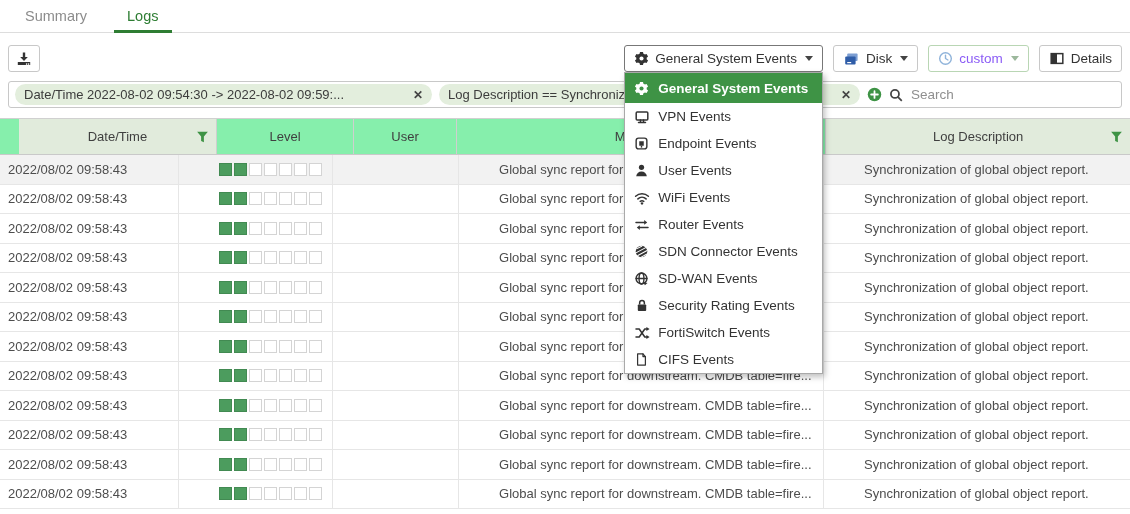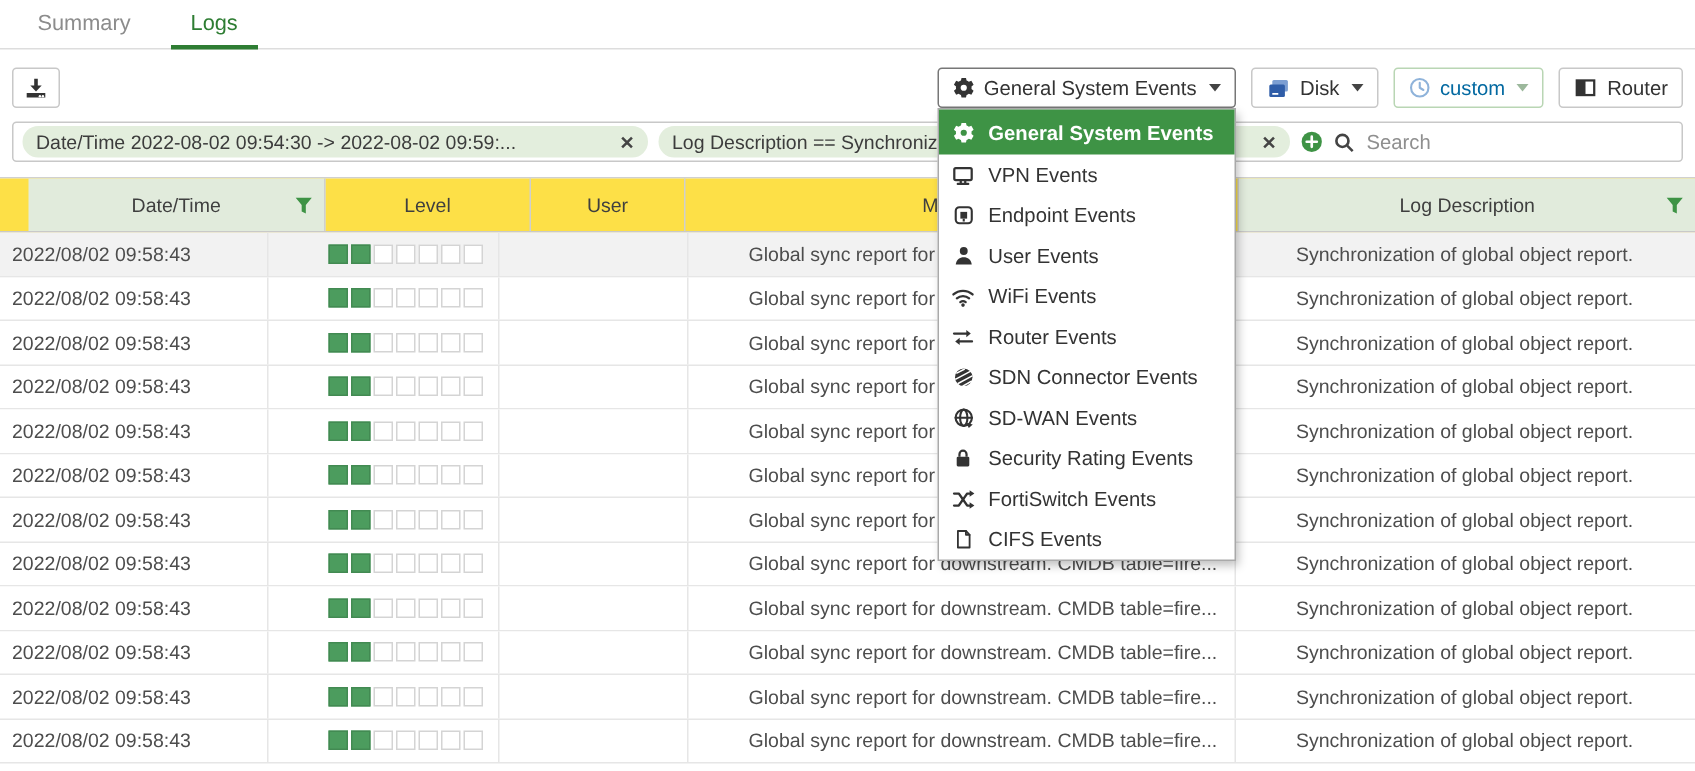--- a/index.html
+++ b/index.html
@@ -18,21 +18,21 @@
   .tab.active{color:#2e7d33;}
   .tab.active::after{content:"";position:absolute;left:-13px;right:-13px;bottom:-1px;
     height:3px;background:#2e7d33;}
 
   
   .toolbar{margin:12px 8px 0 8px;height:27px;display:flex;justify-content:space-between;align-items:flex-start;}
   .btn{height:27px;box-sizing:border-box;background:#fff;border:1px solid #c8c8c8;border-radius:3px;
     display:flex;align-items:center;gap:6px;padding:0 9px;font-size:13.5px;color:#333;cursor:pointer;white-space:nowrap;}
   .btn .caret{width:0;height:0;border-left:4px solid transparent;border-right:4px solid transparent;
     border-top:5px solid #444;margin-left:2px;}
-  .btn.disabled{border-color:#b9d6b4;color:#0369a1;cursor:default;}
+  .btn.disabled{border-color:#b9d6b4;color:#8b5cf6;cursor:default;}
   .btn.disabled .caret{border-top-color:#9cb89c;}
   .toolbar-right{display:flex;gap:10px;align-items:flex-start;}
   .btn-wrap{position:relative;}
   .btn.open{border-color:#777;}
 
   
   .menu{position:absolute;top:27px;left:0;right:0;background:#fff;border:1px solid #a9a9a9;
     box-shadow:2px 3px 6px rgba(0,0,0,.25);z-index:30;}
   .menu-item{height:27px;display:flex;align-items:center;gap:8px;padding:0 8px;font-size:13.5px;
     color:#333;cursor:pointer;white-space:nowrap;}
@@ -49,21 +49,21 @@
   .pill.p1{width:417px;}
   .pill.p2{width:421px;}
   .pill .x{font-size:12px;font-weight:bold;color:#444;cursor:pointer;line-height:1;}
   .searchwrap{display:flex;align-items:center;gap:6px;flex:1 1 auto;min-width:0;}
   .search-input{border:none;outline:none;flex:1 1 auto;min-width:0;font-size:13.5px;
     font-family:"Liberation Sans",sans-serif;color:#555;background:transparent;}
   .search-input::placeholder{color:#8f8f8f;}
 
   
   .logtable{margin-top:10px;border-top:1px solid #d0d0d0;}
-  .thead{display:flex;height:35px;background:#fde047;border-bottom:1px solid #c9c9c9;padding-left:19px;}
+  .thead{display:flex;height:35px;background:#86efac;border-bottom:1px solid #c9c9c9;padding-left:19px;}
   .th{box-sizing:border-box;position:relative;display:flex;align-items:center;justify-content:center;
     font-size:13px;color:#3f3f3f;border-right:1px solid #cfcfcf;cursor:pointer;}
   .th:last-child{border-right:none;}
   .th.filtered{background:#e1ebdc;}
   .th .funnel{position:absolute;right:7px;top:50%;transform:translateY(-50%);color:#3e9345;}
   .trow{display:flex;height:29.5px;box-sizing:border-box;border-bottom:1px solid #e6e6e6;background:#fff;cursor:pointer;gap:32px;}
   .trow.hl{background:#f2f2f2;}
   .td{box-sizing:border-box;display:flex;align-items:center;padding:0 8px;font-size:13px;color:#4d4d4d;
     border-right:1px solid #e6e6e6;overflow:hidden;white-space:nowrap;}
   .td:last-child{border-right:none;}
@@ -235,21 +235,21 @@
       <span>custom</span>
       <span class="caret"></span>
     </button>
     <button class="btn">
       <span class="ic">
           <svg width="16" height="15" viewBox="0 0 16 16">
             <rect x="1.8" y="2.8" width="12.4" height="10.4" stroke="currentColor" fill="none" stroke-width="1.6"></rect>
             <rect x="1.8" y="2.8" width="6.2" height="10.4" fill="currentColor"></rect>
           </svg>
         </span>
-      <span>Router</span>
+      <span>Details</span>
     </button>
   </div>
 </div>
 
 <div class="filterbar">
   <span id="pills" style="display:flex;gap:7px">
       <span class="pill p1">
         <span class="pill-text">Date/Time 2022-08-02 09:54:30 -&gt; 2022-08-02 09:59:...</span>
         <span class="x">✕</span>
       </span>

